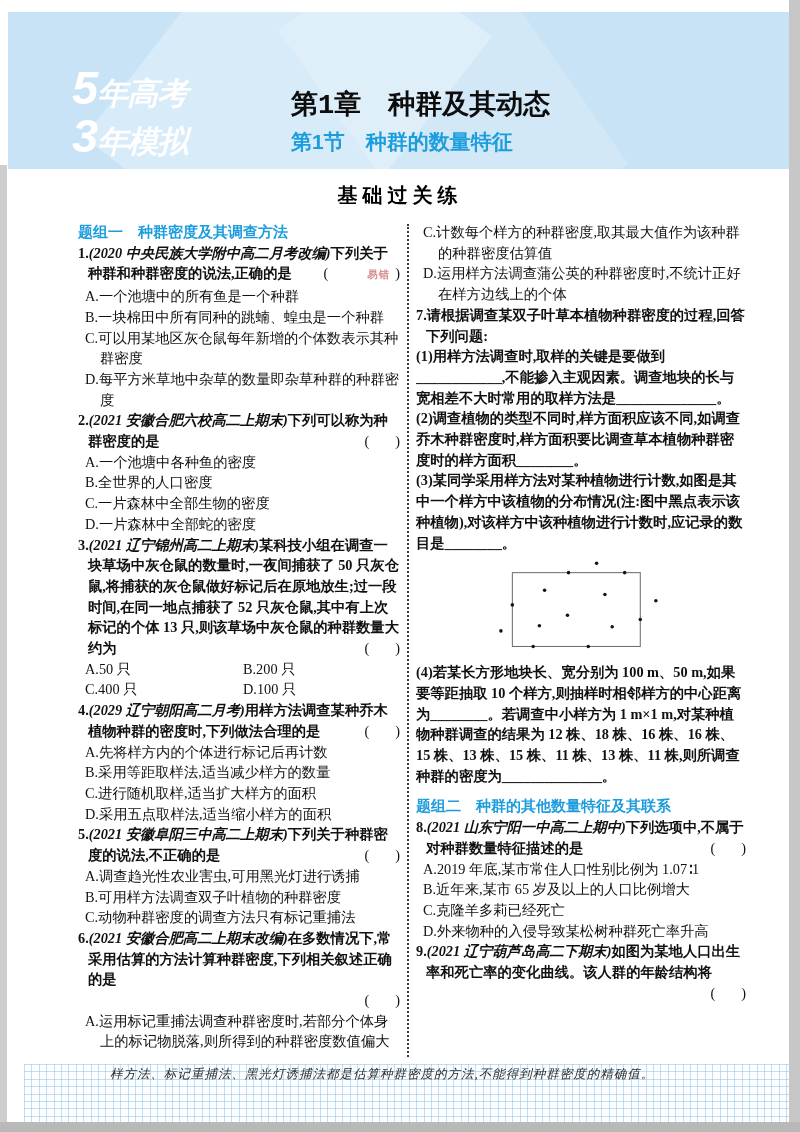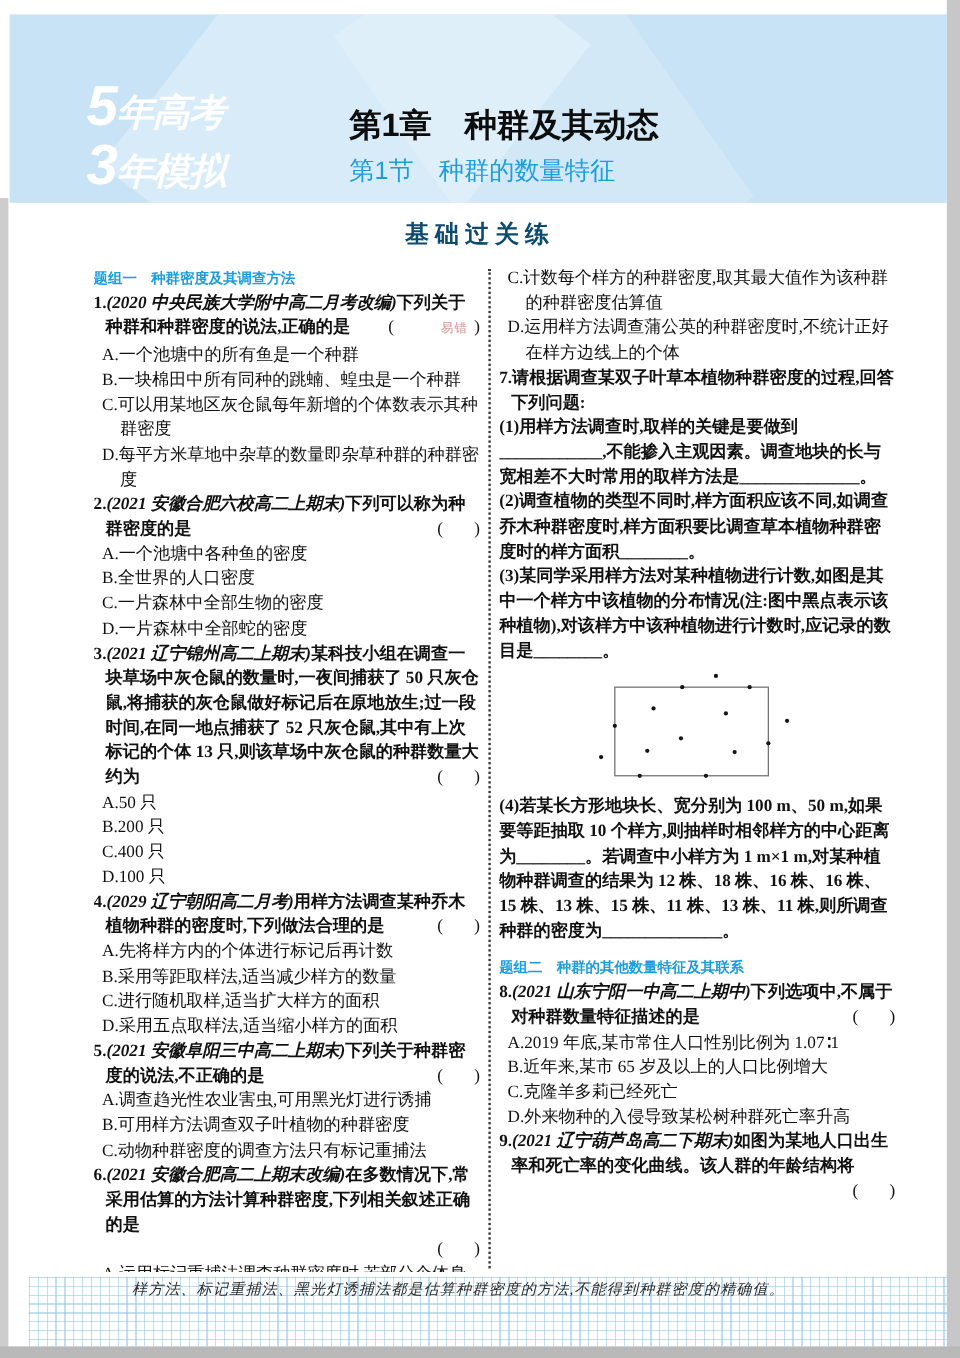--- a/index.html
+++ b/index.html
@@ -10,48 +10,48 @@
   
   .band{position:absolute;left:8px;top:12px;width:781px;height:157px;background:#c8e3f6;overflow:hidden;}
   .tri{position:absolute;background:rgba(255,255,255,0.28);}
   .tri1{left:150px;top:-90px;width:260px;height:330px;transform:rotate(38deg);}
   .tri2{left:340px;top:-70px;width:210px;height:310px;transform:rotate(-35deg);background:rgba(255,255,255,0.20);}
   .logo{position:absolute;left:64px;top:54px;color:#fff;font-family:"Liberation Sans","DejaVu Sans",sans-serif;
         font-weight:bold;font-style:italic;letter-spacing:-1px;line-height:44px;}
   .logo-num{font-size:47px;}
   .logo-txt{font-size:31px;}
   .logo-line2{margin-top:-7px;}
-  .chapter{position:absolute;left:283px;top:74px;font-family:Liberation Sans, sans-serif;
+  .chapter{position:absolute;left:283px;top:74px;font-family:Liberation Mono, monospace;
            font-weight:bold;font-size:27px;color:#0d0d0d;}
   .section{position:absolute;left:283px;top:116px;font-family:"Liberation Sans","DejaVu Sans",sans-serif;
-           font-weight:normal;font-size:21px;color:#1e9ddd;}
+           font-weight:bold;font-size:21px;color:#1e9ddd;}
   .band-title{position:absolute;left:0;top:182px;width:100%;text-align:center;
            font-family:"Liberation Sans","DejaVu Sans",sans-serif;font-weight:bold;font-size:20px;
-           color:#0c4a6e;letter-spacing:5px;}
+           color:#000000;letter-spacing:5px;}
 
   
   .divider{position:absolute;left:407px;top:224px;height:833px;width:0;border-left:2px dotted #3a3a3a;}
   .col{position:absolute;top:222px;font-size:14.3px;line-height:20.7px;overflow:hidden;height:838px;}
   .col-left{left:78px;width:322px;}
   .col-right{left:416px;width:330px;}
 
   .group-header{font-family:"Liberation Sans","DejaVu Sans",sans-serif;font-weight:bold;
-                color:#1e9ddd;font-size:12px;}
+                color:#1e9ddd;font-size:15px;}
   .group-header:not(:first-child){margin-top:10px;}
   .question{padding-left:10px;text-indent:-10px;font-weight:bold;}
   .question::after{content:"";display:block;clear:both;}
   .qnum{font-weight:bold;}
   .cite{font-style:italic;font-weight:600;}
   .stem{font-weight:bold;}
   .bracket{float:right;font-weight:normal;text-indent:0;margin-left:6px;}
   .brsp{display:inline-block;width:26px;}
-  .badge{color:#d98f8f;font-size:10.5px;padding:0 5px;letter-spacing:1px;font-weight:normal;margin-left:34px;}
+  .badge{color:#d98f8f;font-size:10.5px;padding:0 5px;letter-spacing:1px;font-weight:bold;margin-left:34px;}
   .bracket-line{text-align:right;font-weight:normal;}
   .option{margin-left:7px;padding-left:15px;text-indent:-15px;}
-  .option2{margin-left:7px;display:flex;flex-direction:column;}
+  .option2{margin-left:7px;display:flex;}
   .option2 span:first-child{width:158px;}
   .part{font-weight:bold;}
   .figure-wrap{text-align:center;margin:3px 0 2px;}
   .figure-wrap svg{display:block;margin:0 auto;}
 
   
   .grid-footer{position:absolute;left:24px;top:1064px;width:781px;height:58px;background-color:#fdfeff;
     background-image:
       repeating-linear-gradient(to right, rgba(145,195,228,.55) 0 1px, transparent 1px 7.4px),
       repeating-linear-gradient(to bottom, rgba(145,195,228,.55) 0 1px, transparent 1px 7.4px);}

